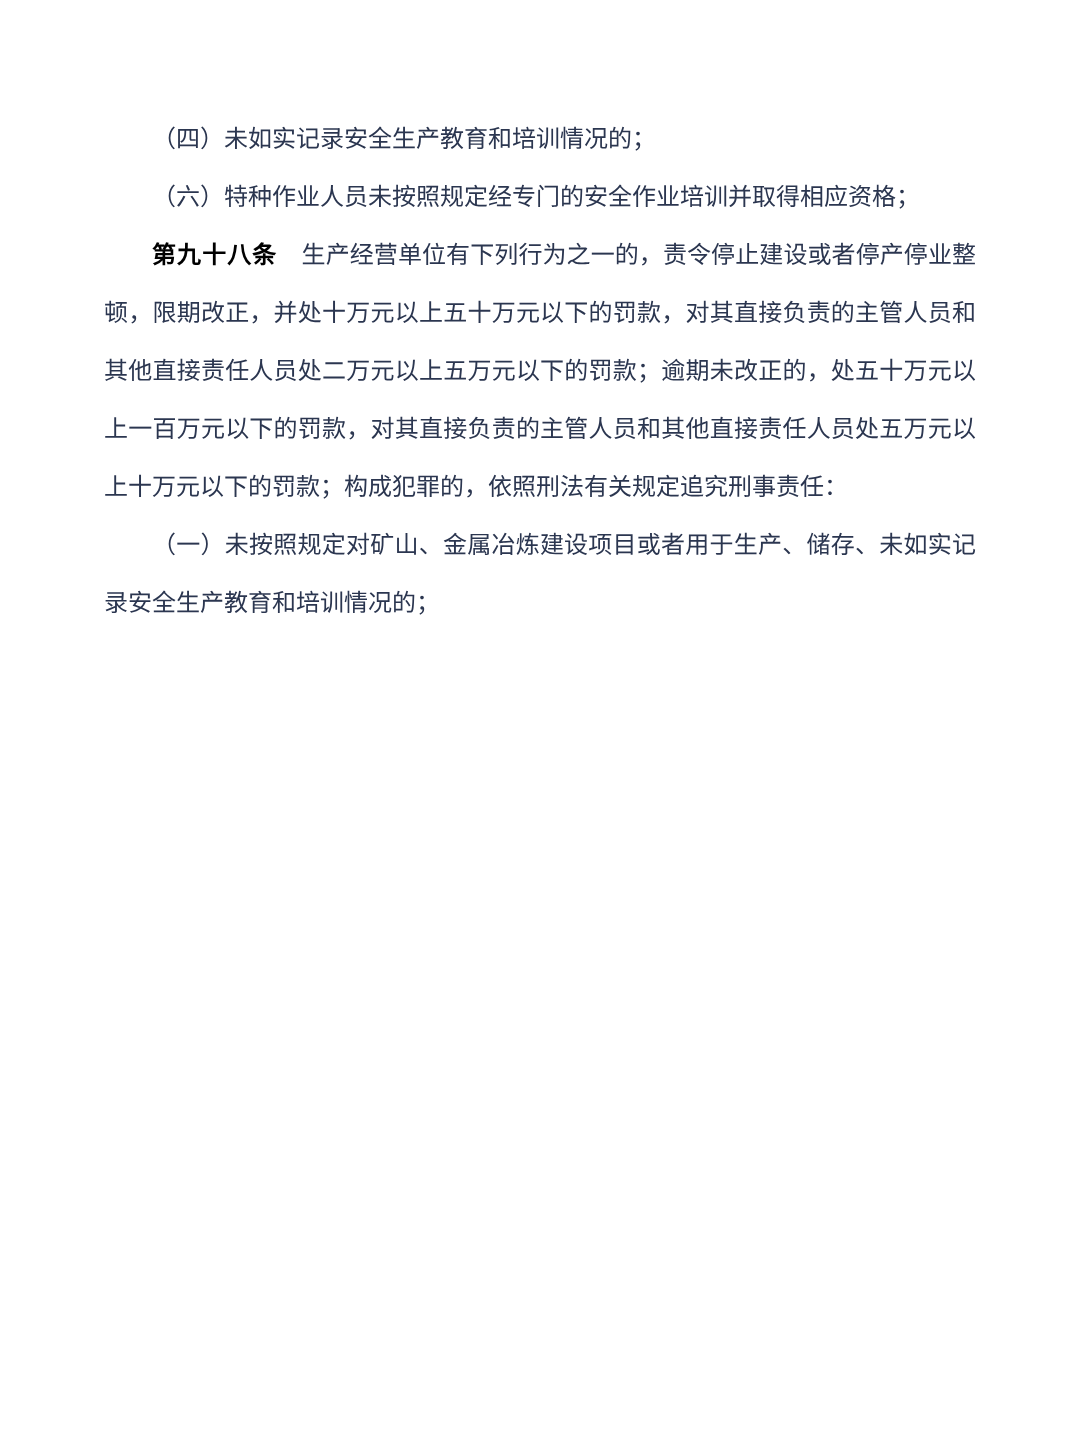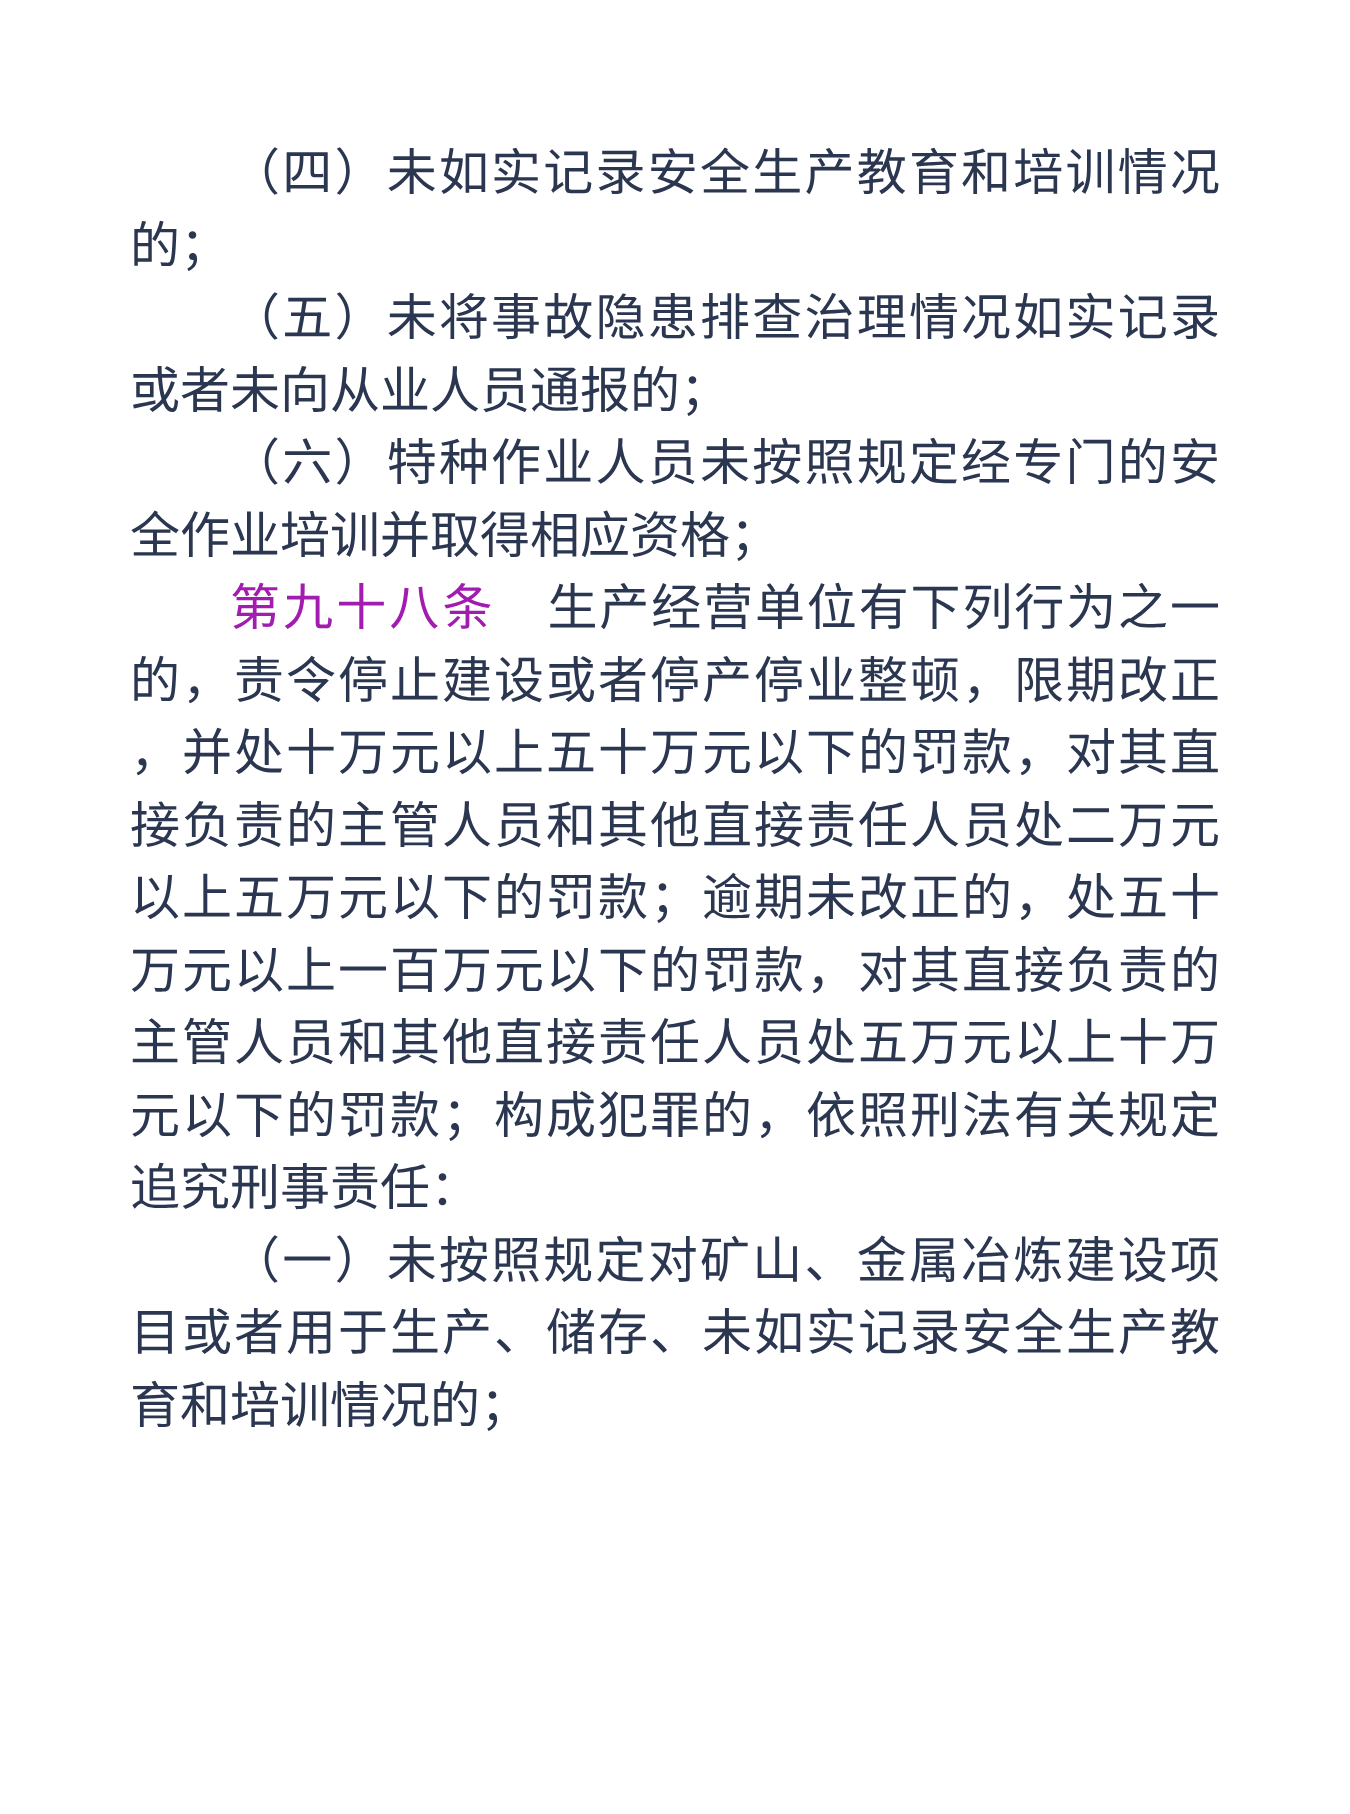--- a/index.html
+++ b/index.html
@@ -12,43 +12,42 @@
     position: relative;
     background: #ffffff;
     overflow: hidden;
   }
   .doc-page {
     position: absolute;
     left: 104px;
     top: 110px;
     width: 872px;
     font-family: "Liberation Serif", "DejaVu Serif", serif;
-    font-size: 40px;
+    font-size: 24px;
     line-height: 58px;
     letter-spacing: 0px;
     color: #2b3650;
     text-align: justify;
     text-justify: inter-character;
   }
   .doc-page p {
     margin: 0;
     padding: 0;
     text-indent: 2em;
     word-break: break-all;
     line-break: anywhere;
   }
   .article-no {
     font-family: "Liberation Sans", "DejaVu Sans", sans-serif;
-    font-weight: 400;
-    color: #a21caf;
+    font-weight: 700;
+    color: #000000;
     letter-spacing: 1px;
   }
 </style>
 </head>
 <body>
 
 <main class="doc-page">
   <p>（四）未如实记录安全生产教育和培训情况的；</p>
-  <p>（五）未将事故隐患排查治理情况如实记录或者未向从业人员通报的；</p>
   <p>（六）特种作业人员未按照规定经专门的安全作业培训并取得相应资格；</p>
   <p><b class="article-no">第九十八条</b><span>　生产经营单位有下列行为之一的，责令停止建设或者停产停业整顿，限期改正，并处十万元以上五十万元以下的罚款，对其直接负责的主管人员和其他直接责任人员处二万元以上五万元以下的罚款；逾期未改正的，处五十万元以上一百万元以下的罚款，对其直接负责的主管人员和其他直接责任人员处五万元以上十万元以下的罚款；构成犯罪的，依照刑法有关规定追究刑事责任：</span></p>
   <p>（一）未按照规定对矿山、金属冶炼建设项目或者用于生产、储存、未如实记录安全生产教育和培训情况的；</p>
 </main>
 
 </body></html>

